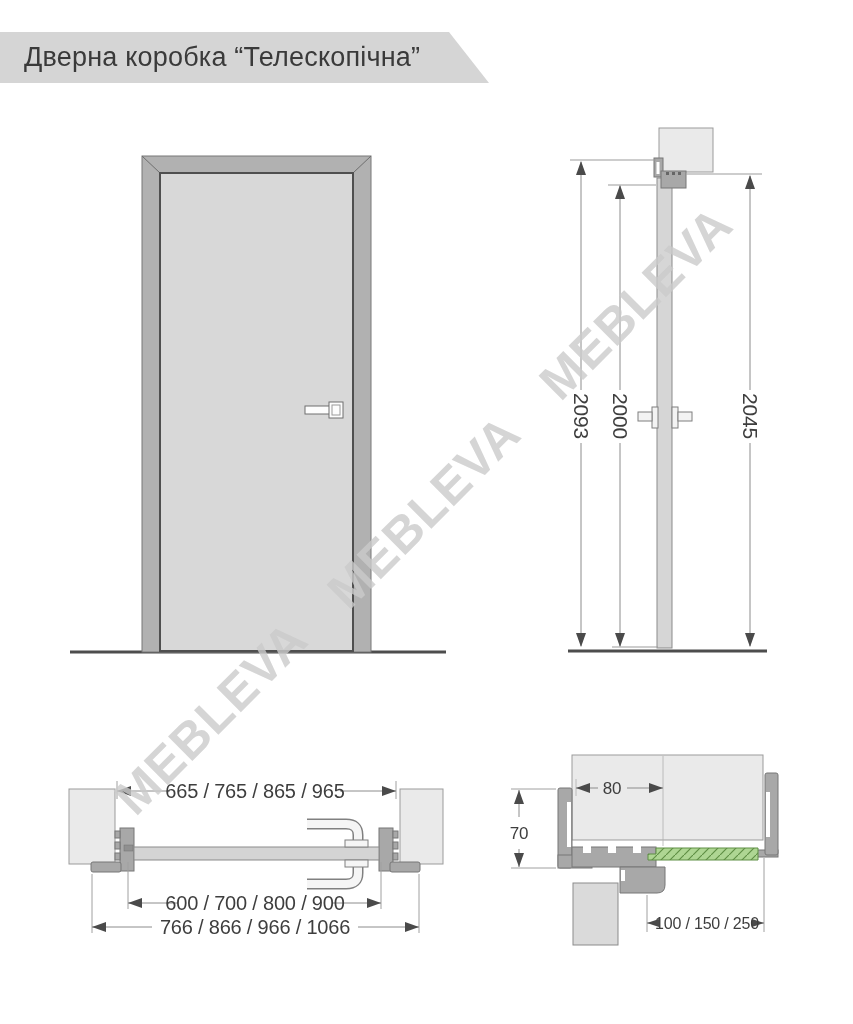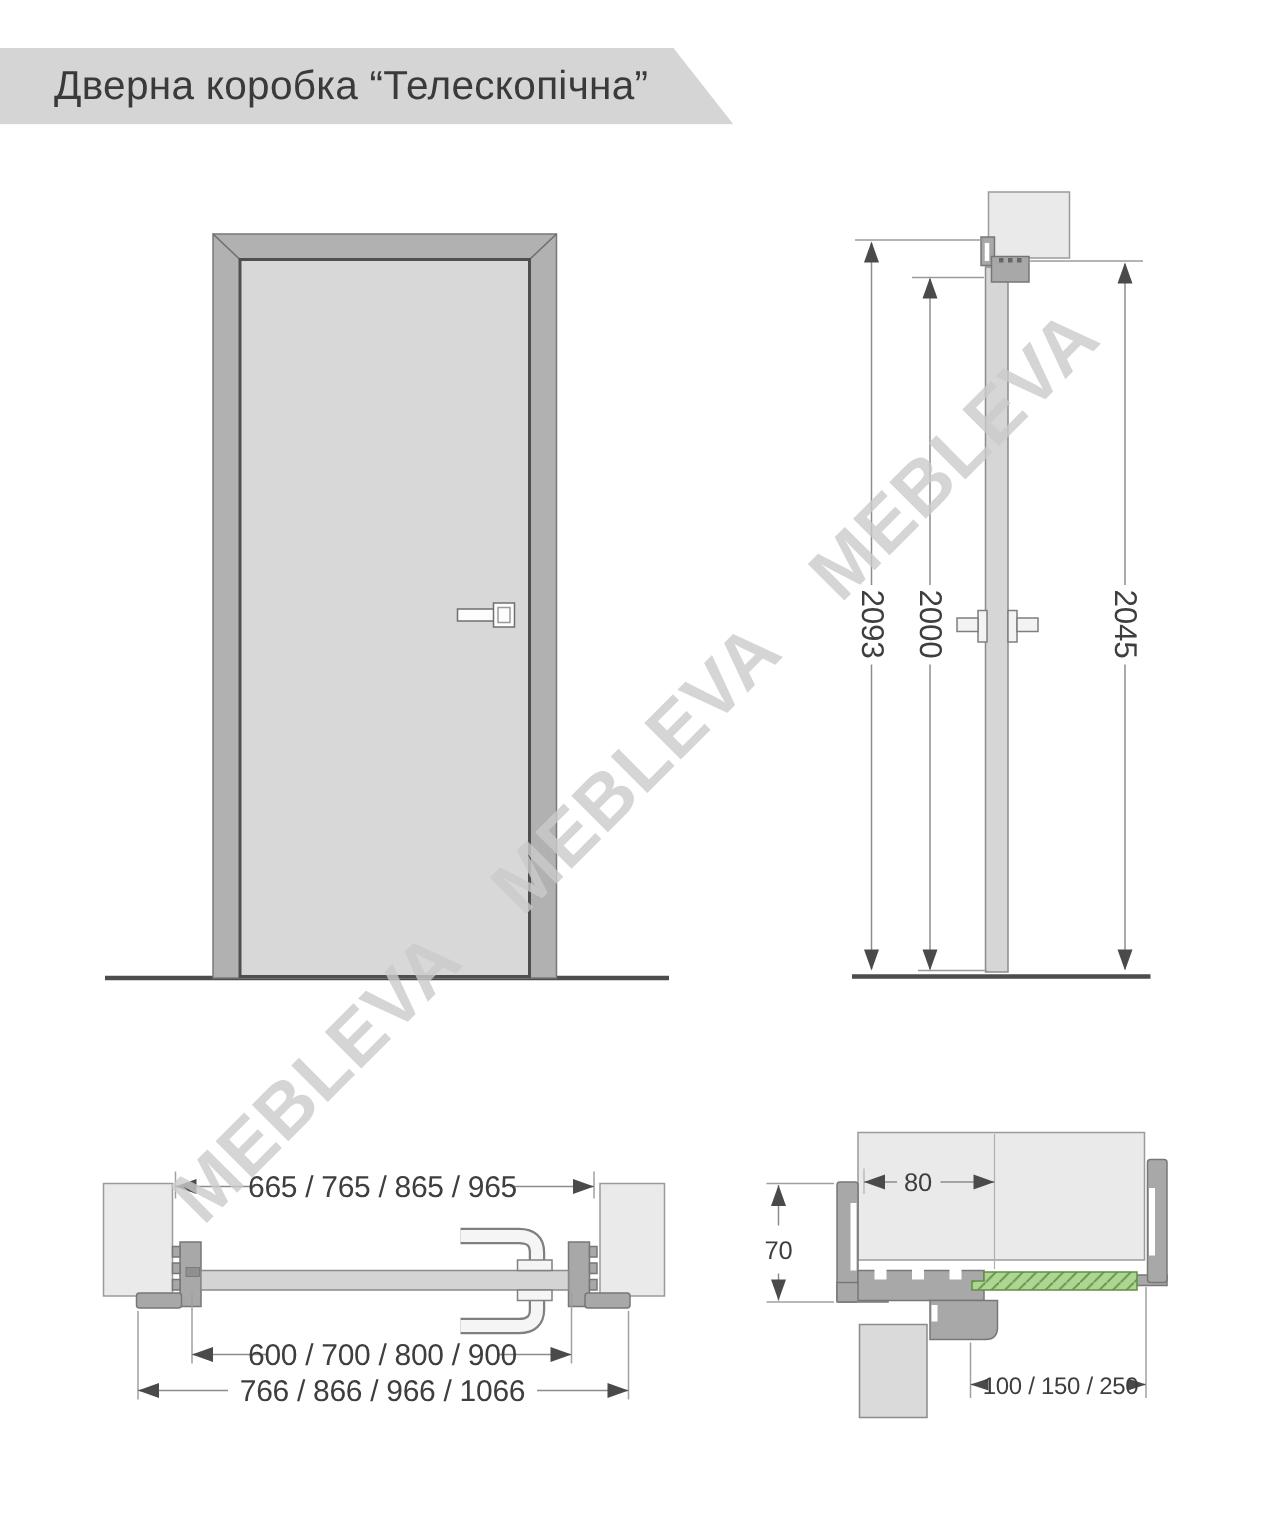--- a/index.html
+++ b/index.html
@@ -7,21 +7,21 @@
     position:relative;width:853px;height:1024px;background:#ffffff;overflow:hidden;
     font-family:"Liberation Sans","DejaVu Sans",sans-serif;
   }
   
   #banner{
     position:absolute;left:0;top:32px;width:489px;height:51px;background:#d5d5d5;
     clip-path:polygon(0 0,449px 0,489px 100%,0 100%);
     z-index:1;display:flex;align-items:center;
   }
   #banner .title{
-    padding-left:36px;font-size:27px;color:#3a3a3a;letter-spacing:.2px;white-space:nowrap;text-align:center;
+    padding-left:24px;font-size:27px;color:#3a3a3a;letter-spacing:.2px;white-space:nowrap;text-align:center;
   }
   
   #drawing{position:absolute;left:0;top:0;z-index:2;}
   #drawing text{
     font-family:"Liberation Sans","DejaVu Sans",sans-serif;
     fill:#3e3e3e;letter-spacing:-0.2px;
   }
   .dim-label{font-size:20px;}
   .dim-label-side{font-size:21px;letter-spacing:0.5px;}
   .dim-label-sm{font-size:17px;}

